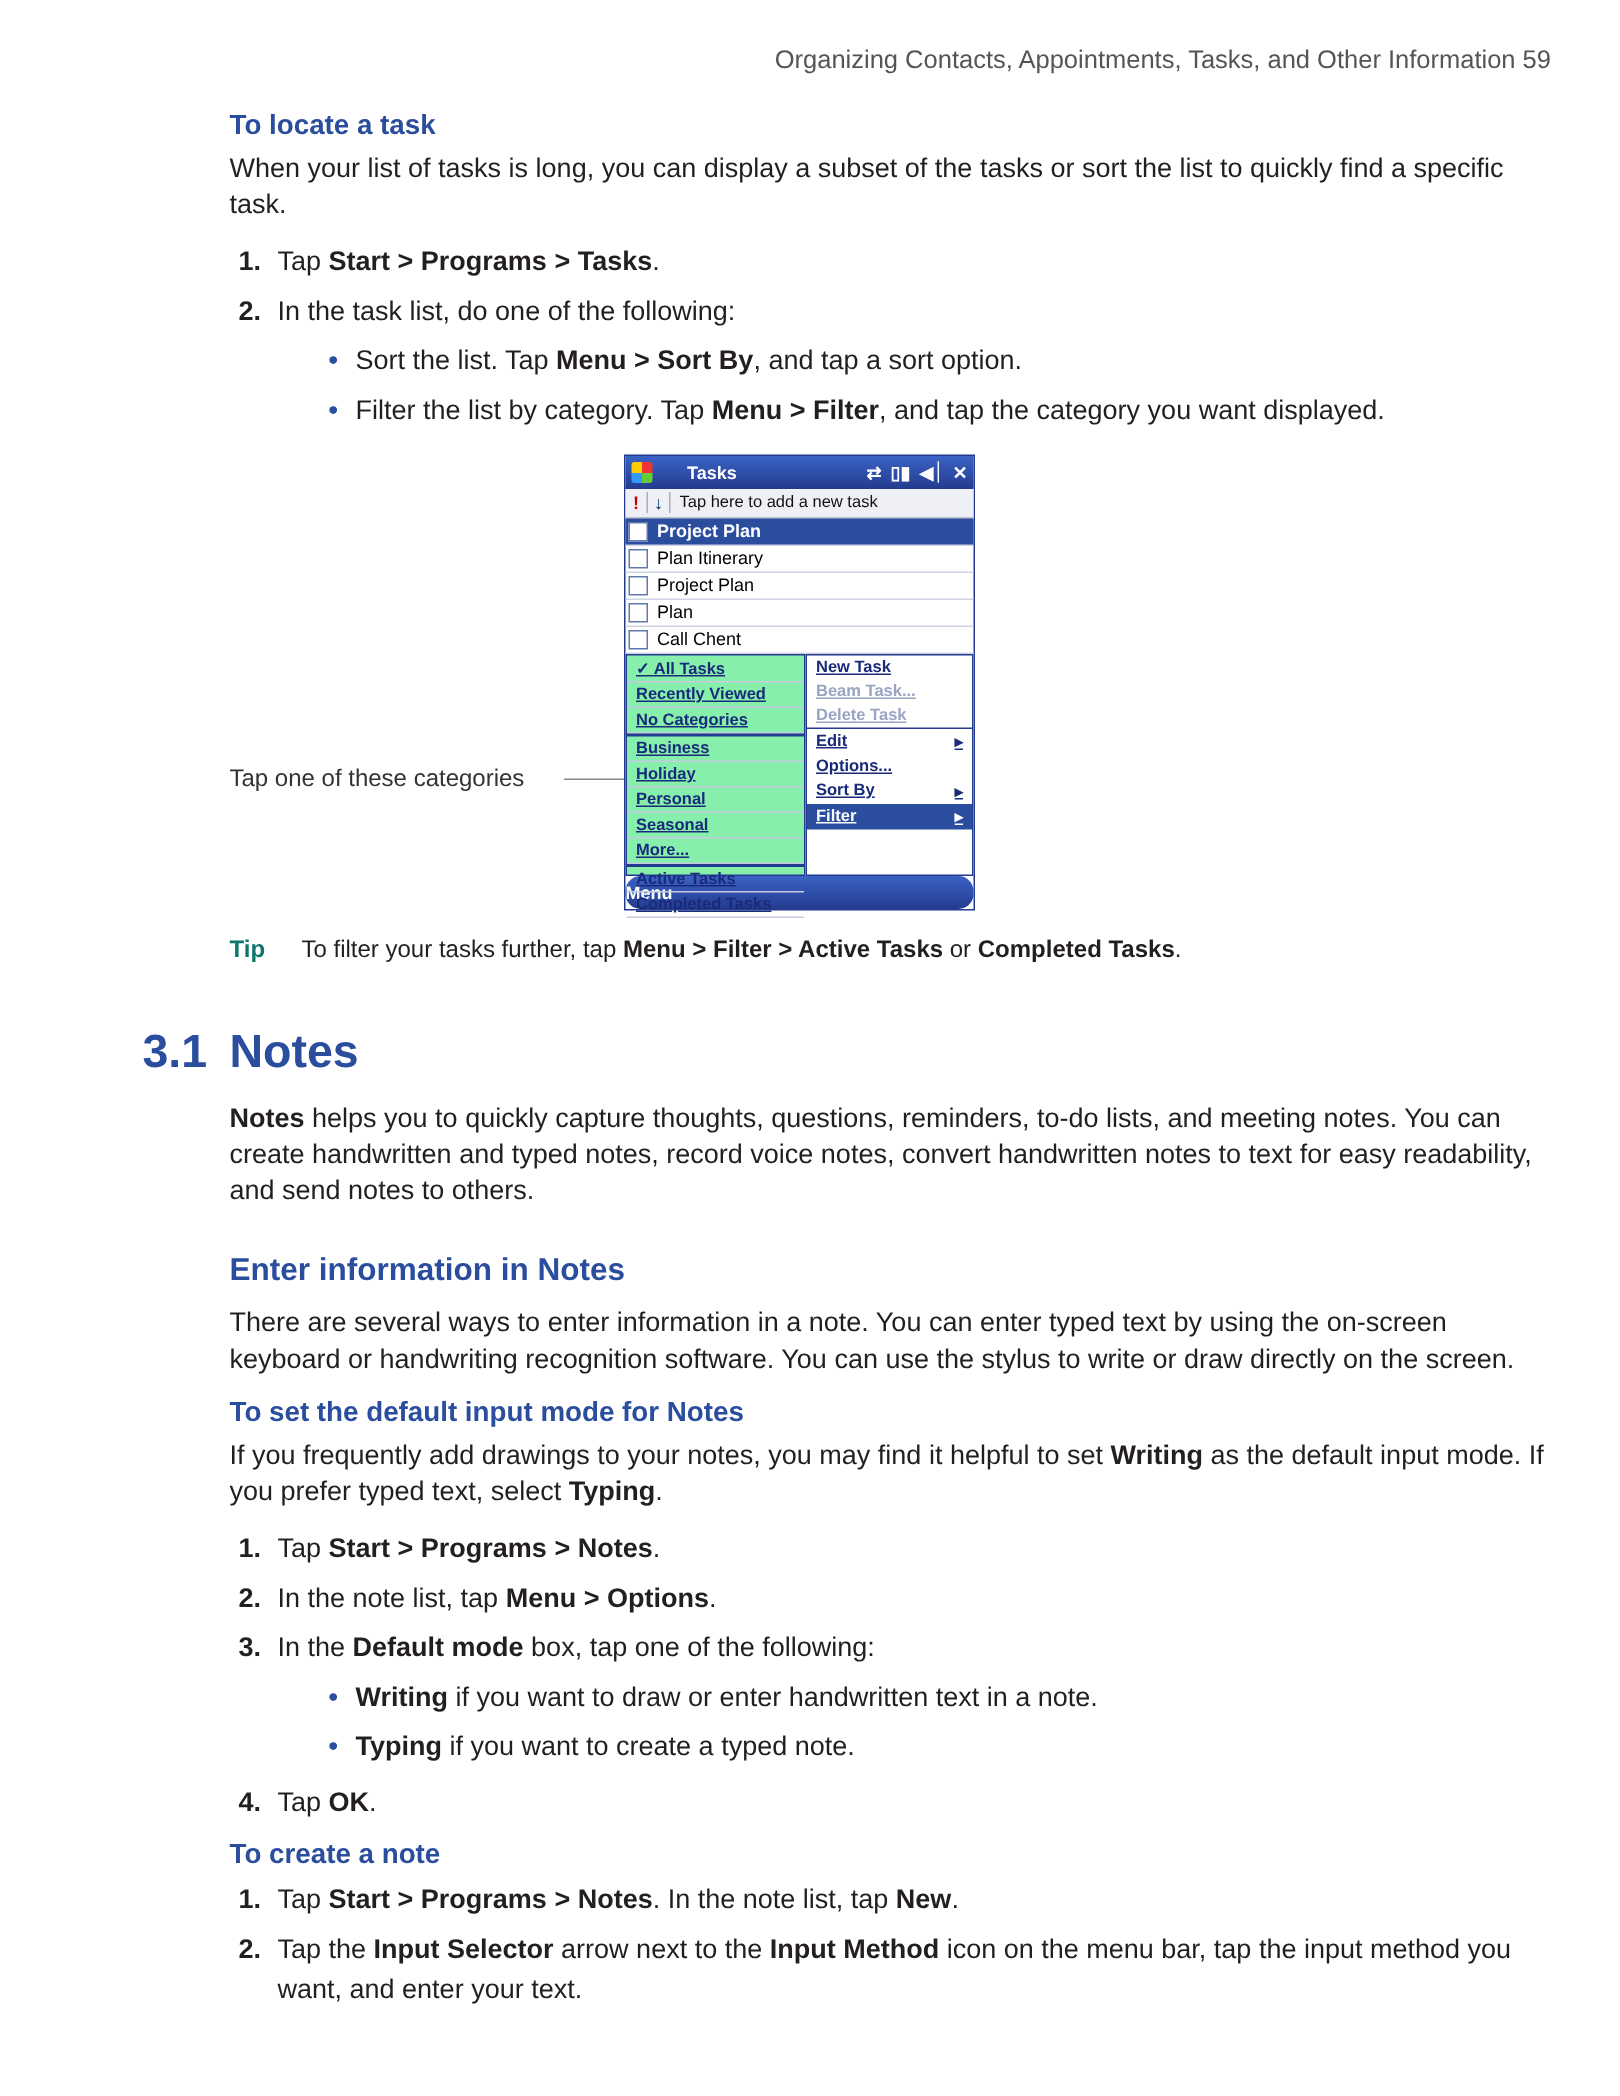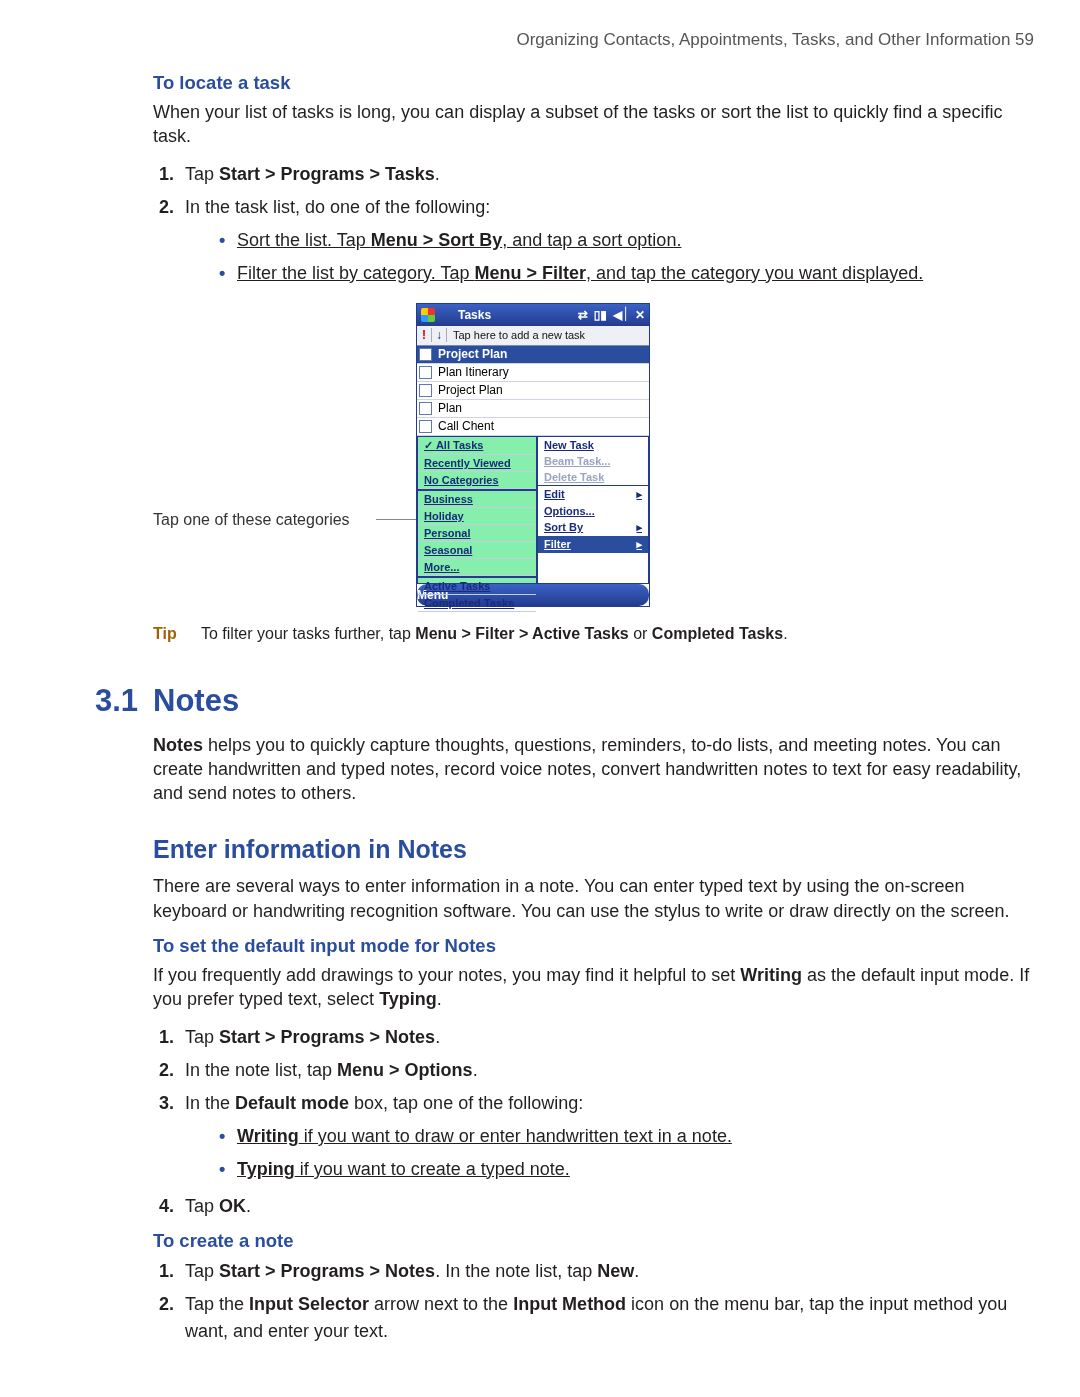--- a/index.html
+++ b/index.html
@@ -50,37 +50,36 @@
     list-style: none;
     margin: 6px 0 10px 34px;
     padding: 0;
     font-size: 18px;
     line-height: 1.5;
   }
   ul.bul > li {
     position: relative;
     padding-left: 18px;
     margin-bottom: 6px;
-    text-decoration: underline;
   }
   ul.bul > li::before {
     content: "•";
     position: absolute;
     left: 0;
     top: 0;
     color: #2a4d9e;
     font-weight: 700;
   }
   .tip-row {
     display: flex;
     font-size: 16px;
     margin: 18px 0 40px 0;
   }
   .tip-label {
-    color: #a16207;
+    color: #0f766e;
     font-weight: 700;
     width: 48px;
     flex: none;
   }
   .section-num-row {
     display: flex;
     align-items: baseline;
     margin: 40px 0 14px -58px;
   }
   .section-num {
@@ -91,21 +90,21 @@
     flex: none;
   }
   .section-title {
     color: #2a4d9e;
     font-weight: 700;
     font-size: 31px;
   }
   .subhead {
     color: #2a4d9e;
     font-weight: 700;
-    font-size: 25px;
+    font-size: 21px;
     margin: 30px 0 10px 0;
   }
 
   
   .fig-wrap {
     display: flex;
     align-items: center;
     margin: 16px 0 8px 0;
   }
   .callout {

